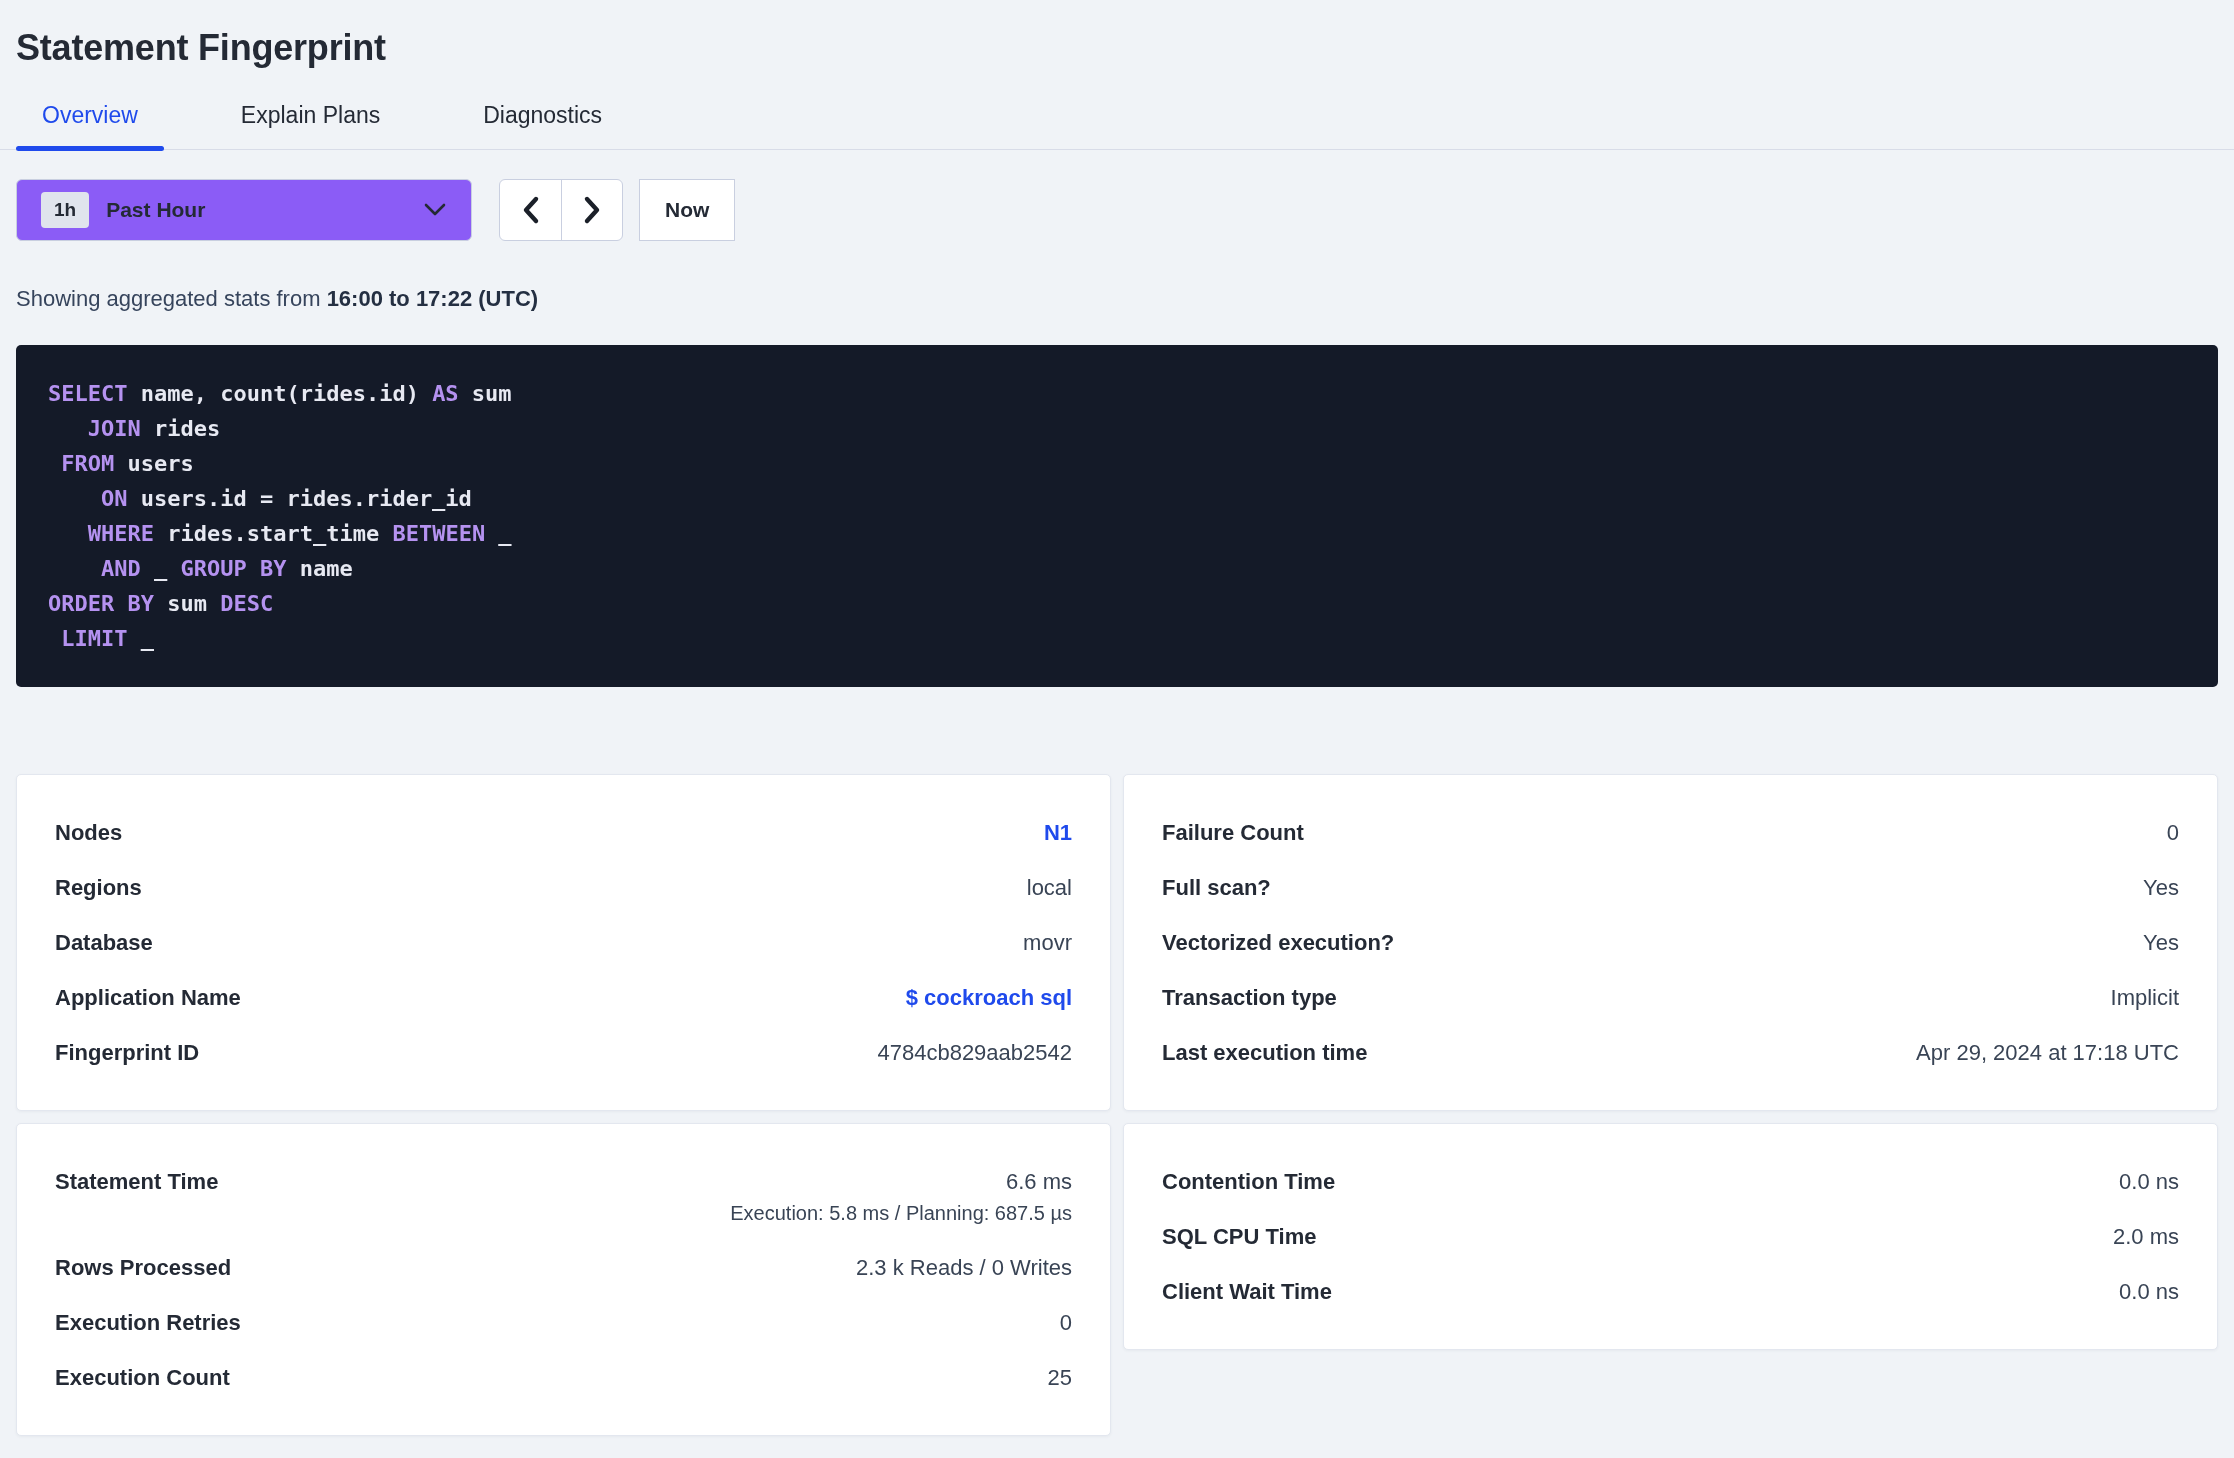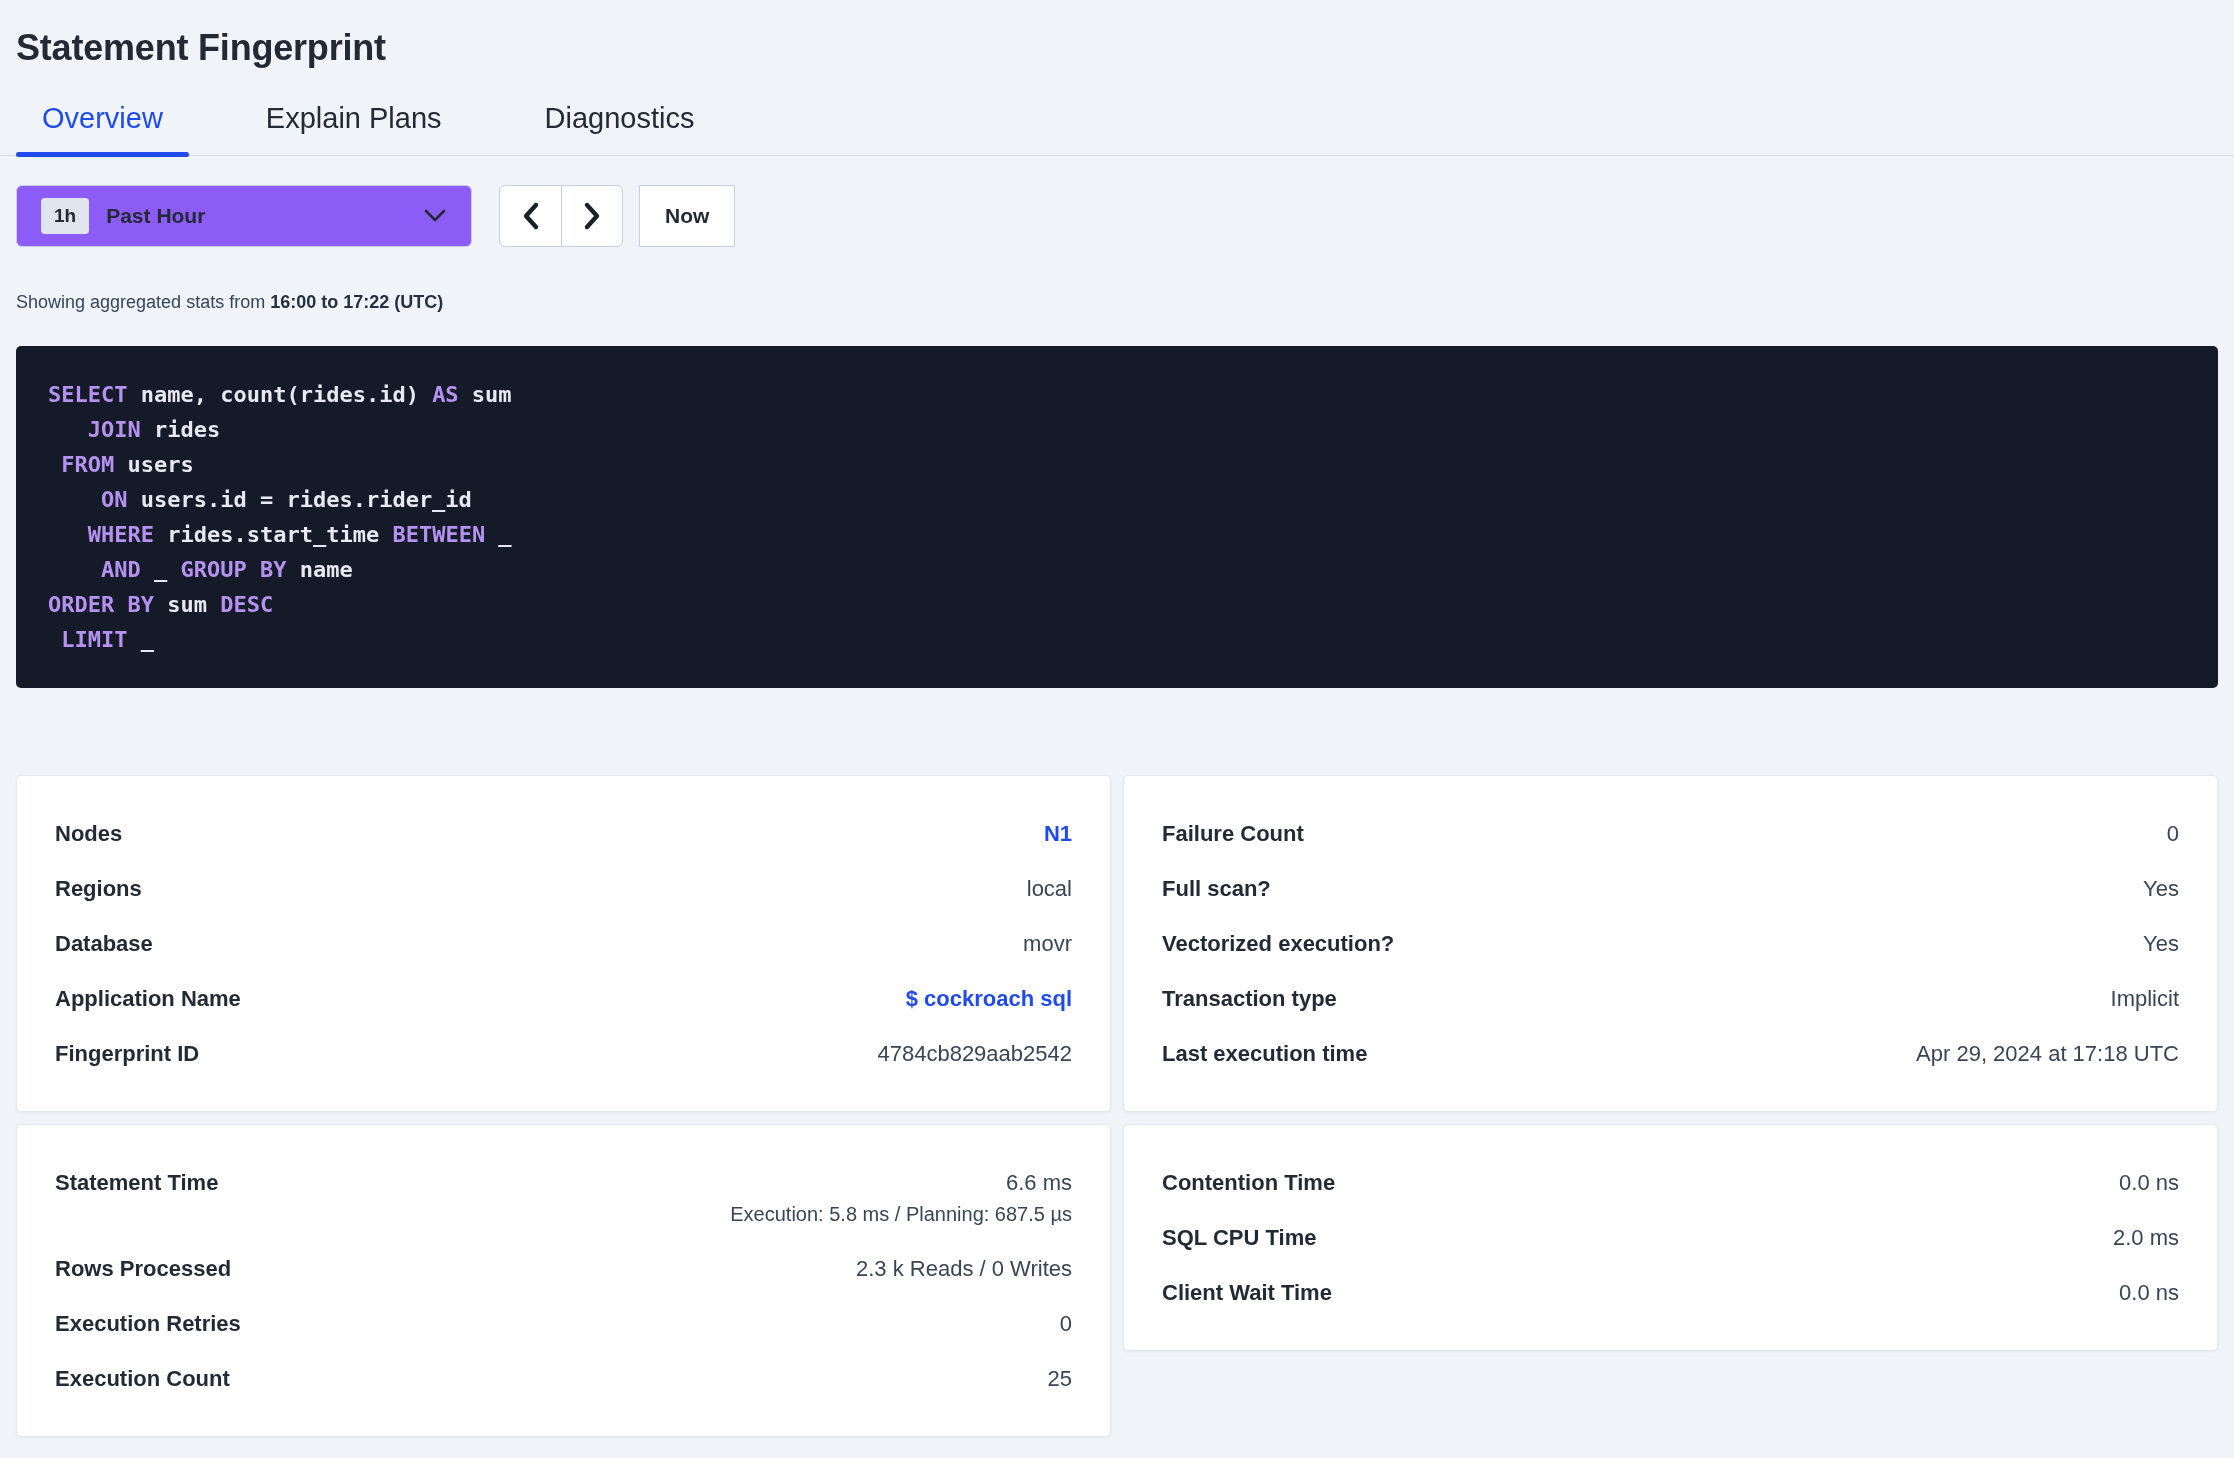--- a/index.html
+++ b/index.html
@@ -28,21 +28,21 @@
   .tabbar {
     margin: 15px -16px 0 -16px;
     padding: 0 16px;
     border-bottom: 1px solid #d8dce8;
   }
   .tabs { display: flex; }
   .tab {
     position: relative;
     padding: 18px 26px 20px 26px;
     margin-right: 51px;
-    font-size: 29px;
+    font-size: 23px;
     color: #242a35;
     cursor: pointer;
     user-select: none;
   }
   .tab.active { color: #1f4aec; }
   .tab.active::after {
     content: "";
     position: absolute;
     left: 0; right: 0; bottom: -2px;
     height: 5px;
@@ -103,21 +103,21 @@
     font-weight: 700;
     font-family: inherit;
     color: #242a35;
     background: #ffffff;
     border: 1px solid #c9cfe0;
     border-radius: 0;
     cursor: pointer;
   }
 
   
-  .summary { margin: 45px 0 0 0; font-size: 18px; color: #36445c; }
+  .summary { margin: 45px 0 0 0; font-size: 22px; color: #36445c; }
   .summary .bold { font-weight: 700; color: #242f42; }
 
   
   .sql {
     margin-top: 33px;
     background: #141a28;
     border-radius: 5px;
     padding: 31px 32px;
     font-family: "DejaVu Sans Mono", "Liberation Mono", monospace;
     font-size: 22px;

